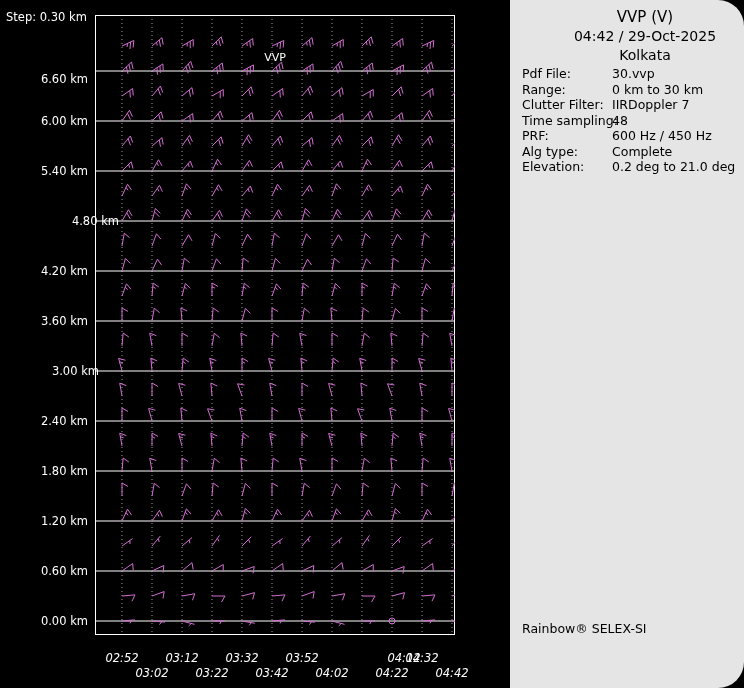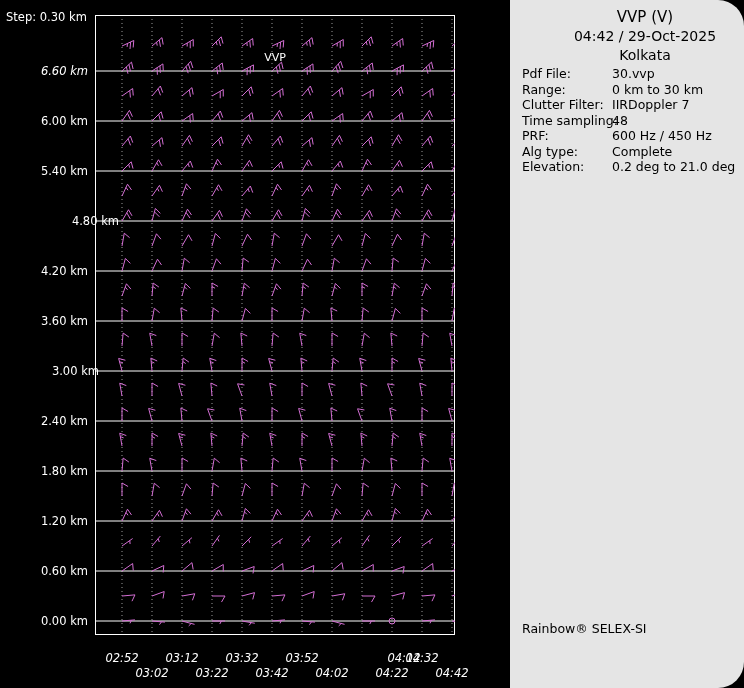--- a/index.html
+++ b/index.html
@@ -1377,21 +1377,21 @@
           <g>
             <line x1="357" y1="30.999999999999886" x2="366.9585777605467" y2="22.643761074074874" stroke="#d46ed4" stroke-width="1"></line>
             <line x1="366.9585777605467" y1="22.643761074074874" x2="368.17683860856846" y2="29.536934545428785" stroke="#d46ed4" stroke-width="1"></line>
             <line x1="364.2774222096303" y1="24.893517707977765" x2="365.49568305765206" y2="31.786691179331676" stroke="#d46ed4" stroke-width="1"></line>
             <line x1="361.5962666587139" y1="27.143274341880648" x2="362.20539708272474" y2="30.589861077557604" stroke="#d46ed4" stroke-width="1"></line>
           </g>
         </svg>
     </div>
 
     <div id="y-axis">
-        <span class="y-label" style="top: 64px; font-style: italic;">6.60 km</span>
+        <span class="y-label" style="top: 72px;">6.60 km</span>
         <span class="y-label" style="top: 114px;">6.00 km</span>
         <span class="y-label" style="top: 164px;">5.40 km</span>
         <span class="y-label" style="top: 214px; padding-left: 31px;">4.80 km</span>
         <span class="y-label" style="top: 264px;">4.20 km</span>
         <span class="y-label" style="top: 314px;">3.60 km</span>
         <span class="y-label" style="top: 364px; padding-left: 11px;">3.00 km</span>
         <span class="y-label" style="top: 414px;">2.40 km</span>
         <span class="y-label" style="top: 464px;">1.80 km</span>
         <span class="y-label" style="top: 514px;">1.20 km</span>
         <span class="y-label" style="top: 564px;">0.60 km</span>

